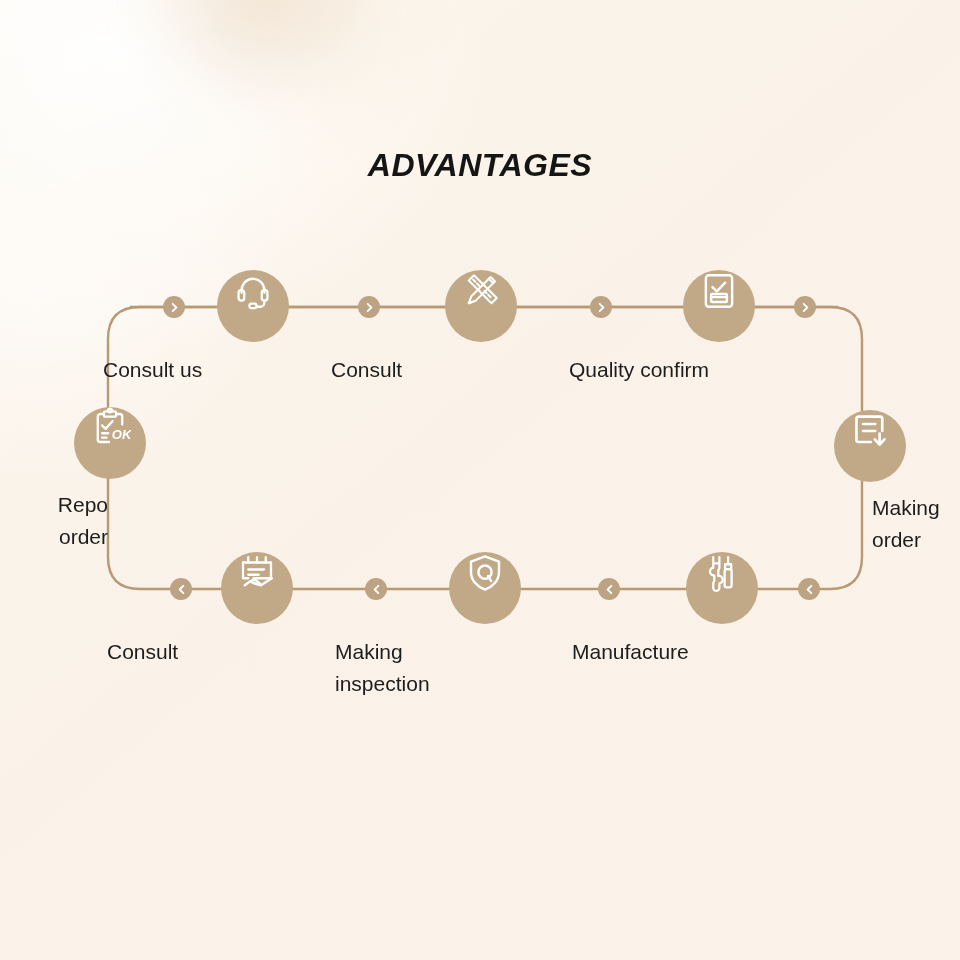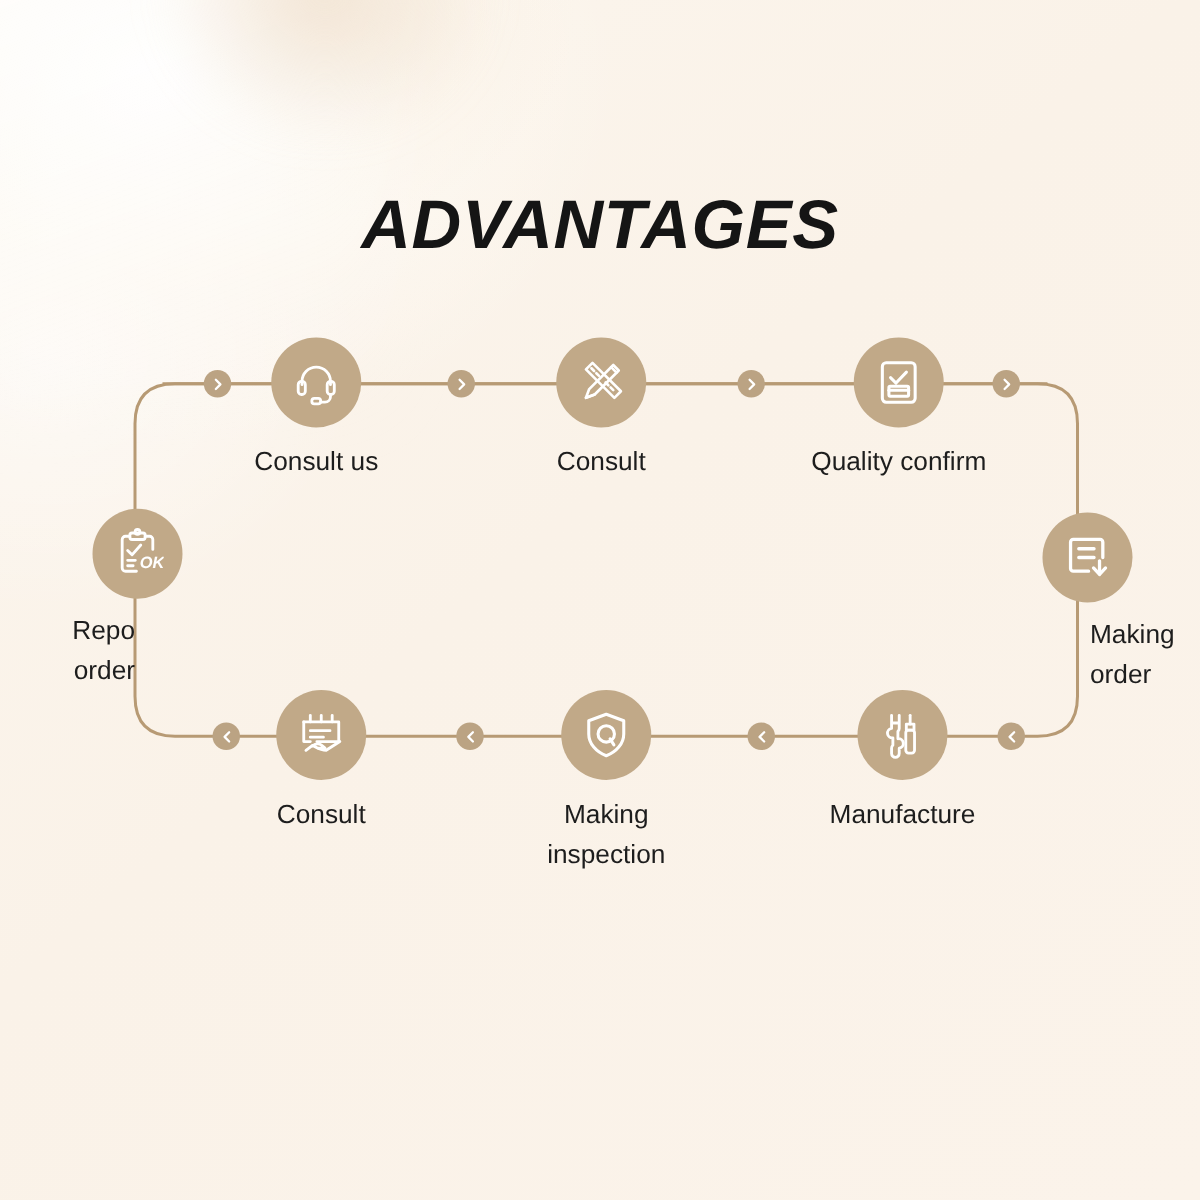--- a/index.html
+++ b/index.html
@@ -49,21 +49,21 @@
     pointer-events: none;
   }
 
   
   .title {
     position: absolute;
     left: 0;
     top: 147px;
     width: 960px;
     text-align: center;
-    font-size: 55px;
+    font-size: 32px;
     font-weight: 700;
     font-style: italic;
     letter-spacing: 0.5px;
     color: #151515;
     font-family: "Liberation Sans", "DejaVu Sans", sans-serif;
   }
 
   
   .track-svg {
     position: absolute;
@@ -82,41 +82,41 @@
   }
   .node .circle {
     position: absolute;
     width: 72px;
     height: 72px;
     left: -36px;
     top: -36px;
     border-radius: 50%;
     background: #C1A988;
     display: flex;
-    align-items: center;
+    align-items: flex-start;
     justify-content: center;
   }
   .node .circle svg {
     width: 42px;
     height: 42px;
     display: block;
   }
   .node-label {
     position: absolute;
     font-size: 21px;
     color: #1d1d1d;
     line-height: 1.52;
     white-space: pre-line;
     font-family: "Liberation Sans", "DejaVu Sans", sans-serif;
   }
   .label-below {
     left: -150px;
     top: 48px;
     width: 300px;
-    text-align: center;
+    text-align: left;
   }
   .label-side-left {
     right: 2px;
     top: 46px;
     width: 230px;
     text-align: right;
   }
   .label-side-right {
     left: 2px;
     top: 46px;

